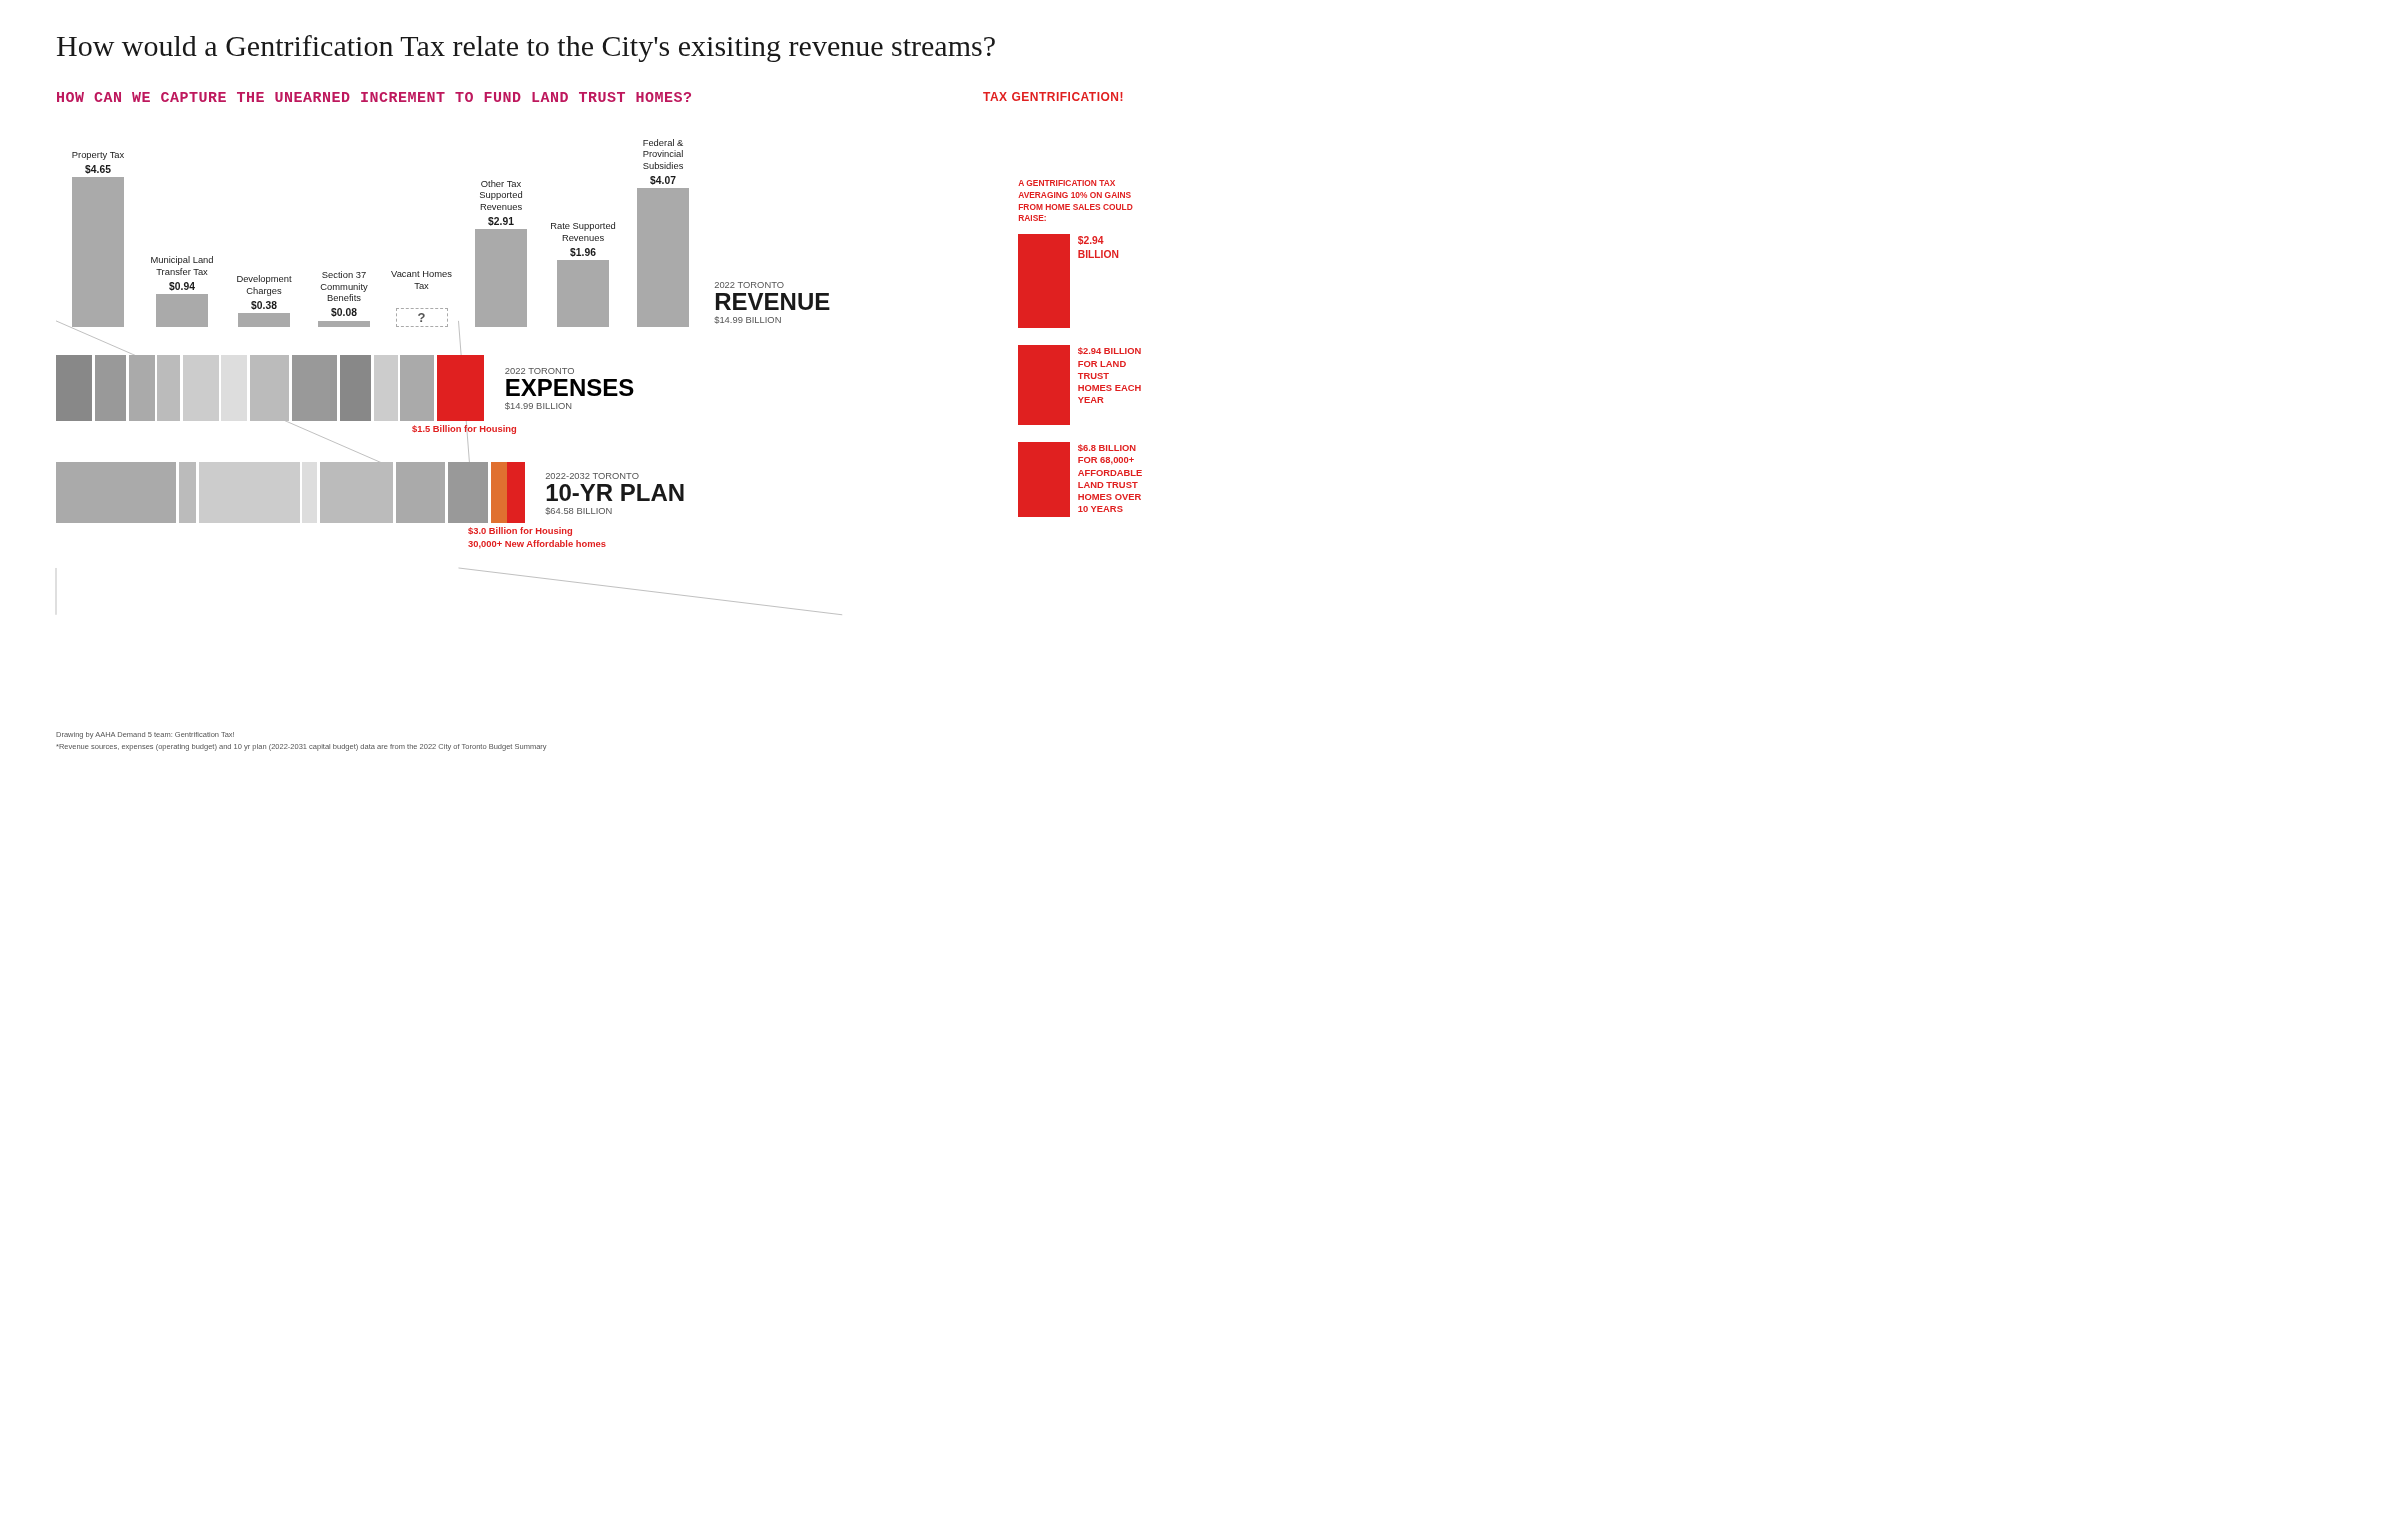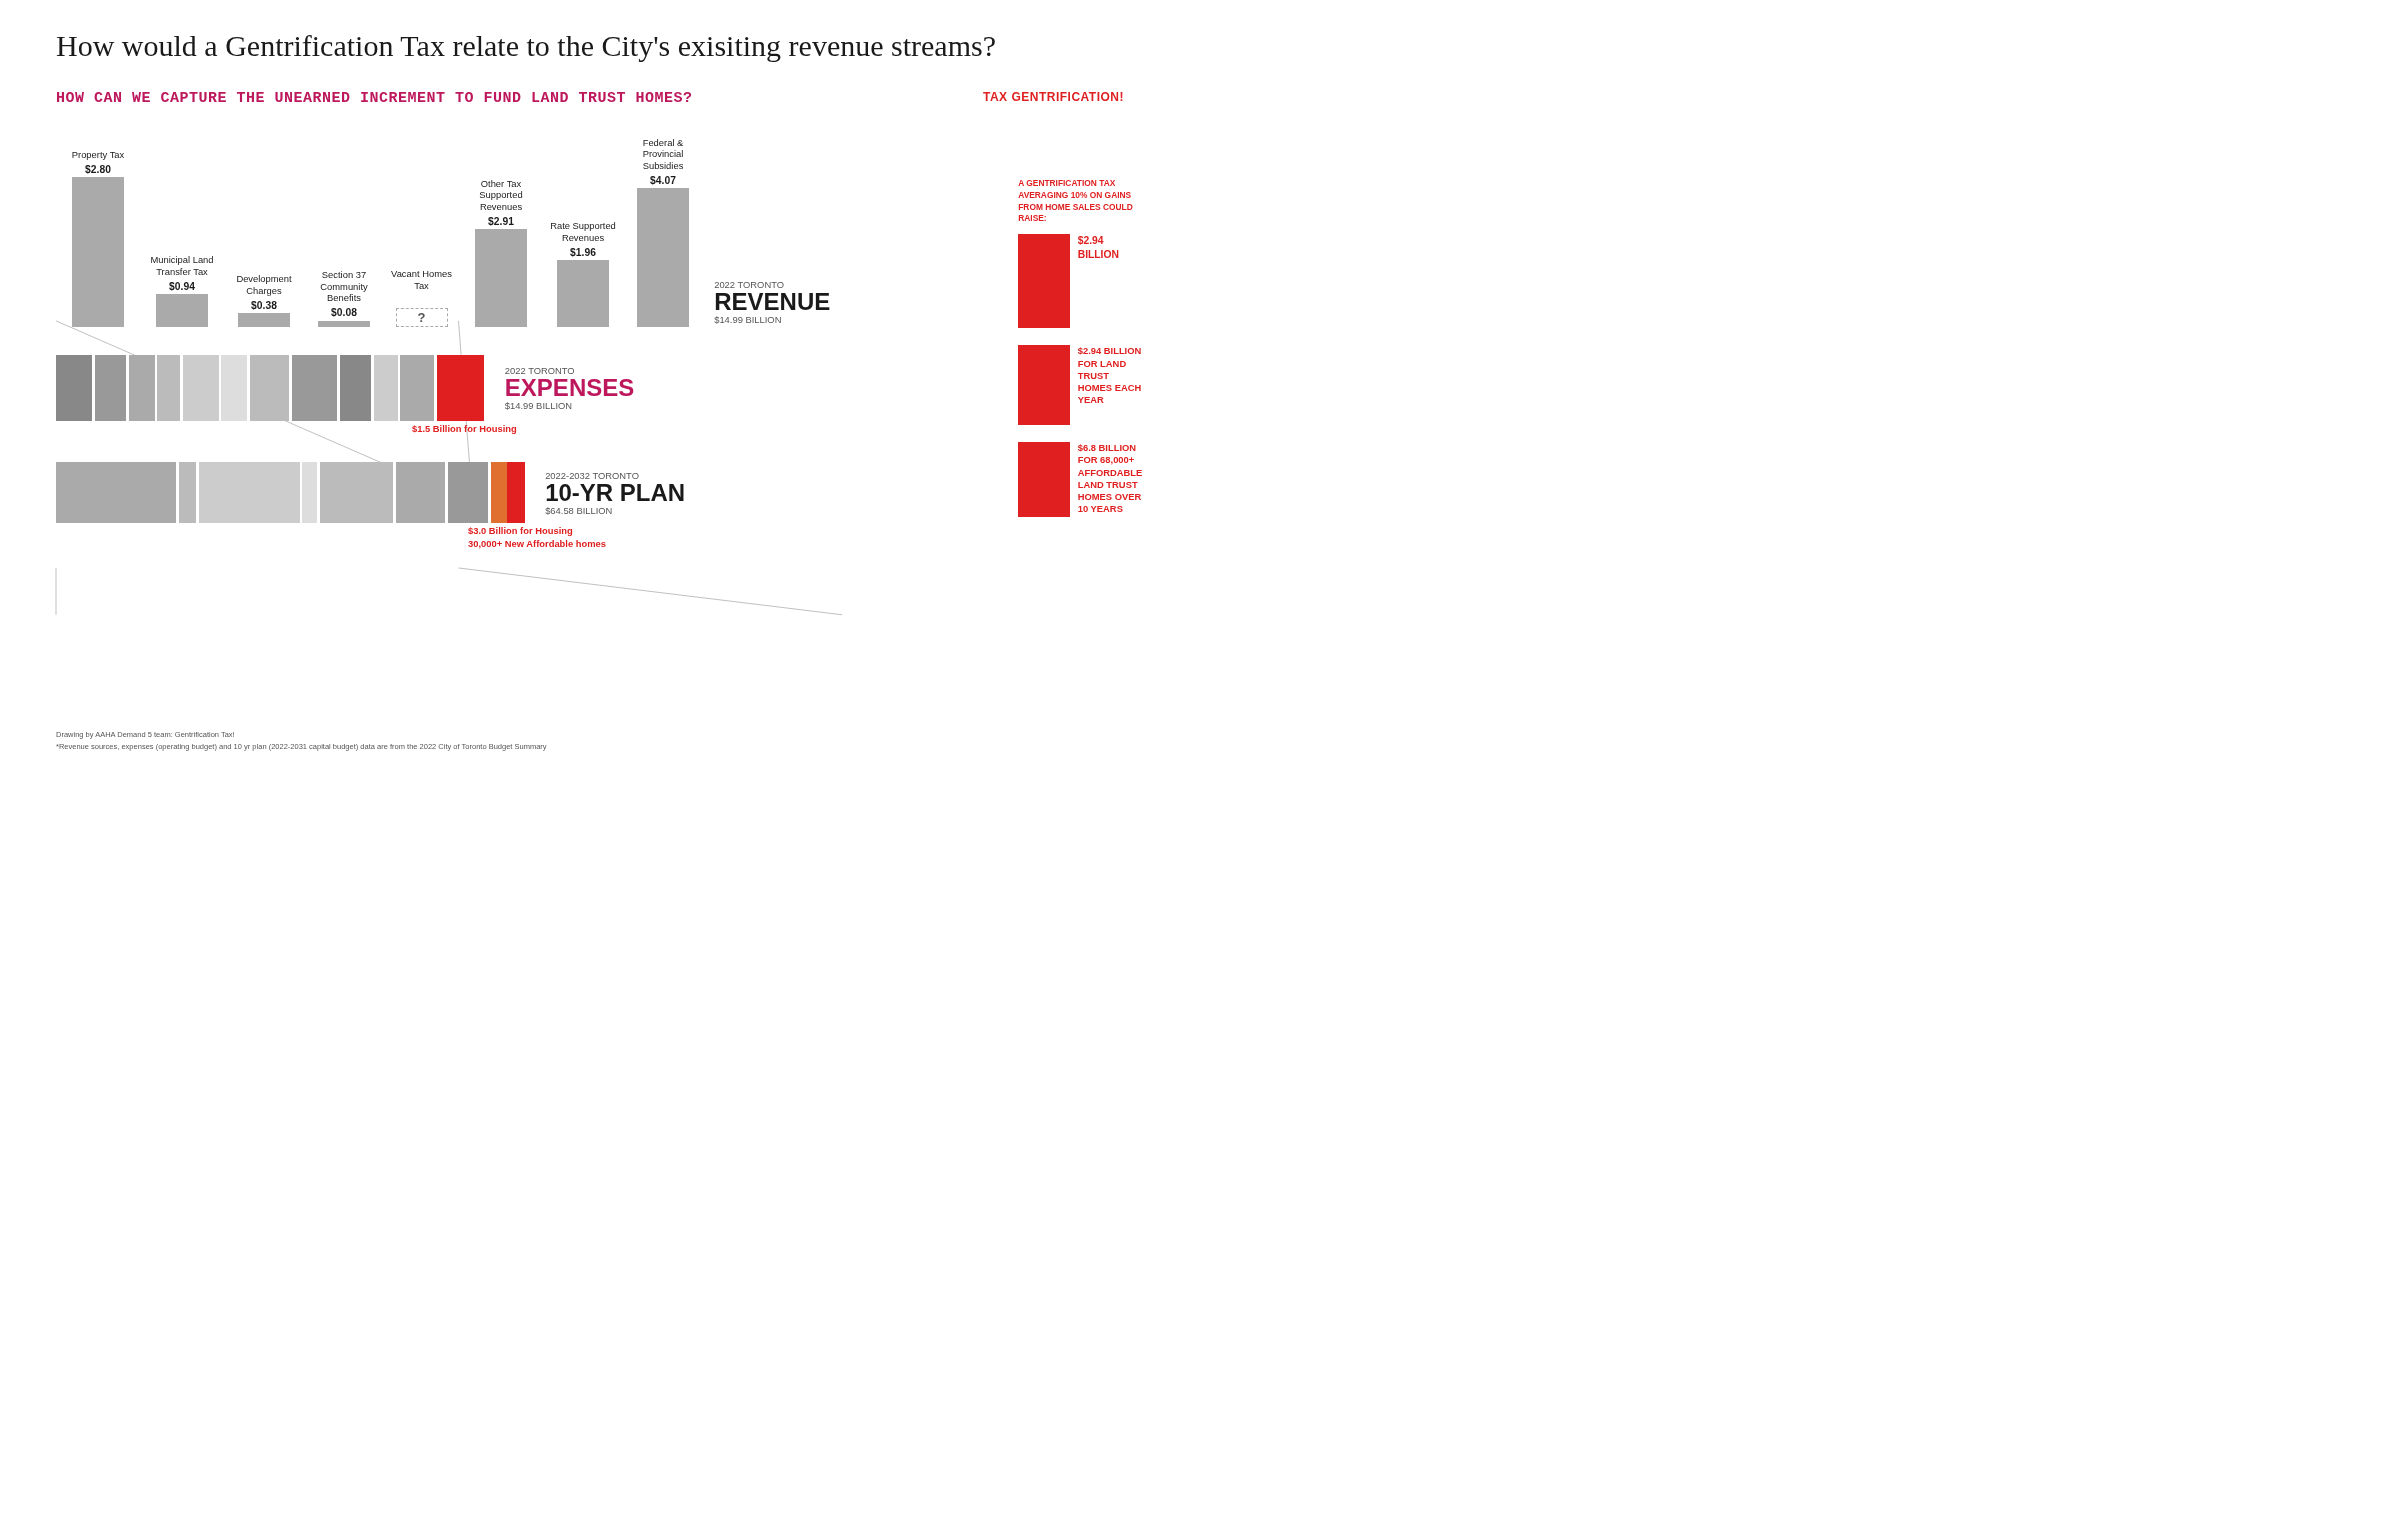--- a/index.html
+++ b/index.html
@@ -120,21 +120,21 @@
   </div>
 
   <div style="display:flex; width:100%; position:relative;">
 
     <div style="flex:1; position:relative; min-height:525px;">
 
       <div style="display:flex; align-items:flex-end; gap:0; padding-right:169px;">
 
         <div class="bar-group" style="width:84px;">
           <div class="bar-label">Property Tax</div>
-          <div class="bar-value">$2.80</div>
+          <div class="bar-value">$4.65</div>
           <div class="bar-rect" style="height:150px;"></div>
         </div>
 
         <div class="bar-group" style="width:84px;">
           <div class="bar-label">Municipal Land Transfer Tax</div>
           <div class="bar-value">$0.94</div>
           <div class="bar-rect" style="height:33px;"></div>
         </div>
 
         <div class="bar-group" style="width:80px;">
@@ -213,21 +213,21 @@
             <div style="width:31px; height:100%; background:#888;"></div>
             <div style="width:2.8px; height:100%; background:#fff;"></div>
             <div style="width:24px; height:100%; background:#ccc;"></div>
             <div style="width:2.8px; height:100%; background:#fff;"></div>
             <div style="width:34px; height:100%; background:#aaa;"></div>
             <div style="width:2.8px; height:100%; background:#fff;"></div>
             <div style="width:47px; height:100%; background:#e02020;"></div>
           </div>
           <div style="margin-left:11.2px;">
             <div style="font-size:9.4px; color:#555; text-transform:uppercase;">2022 TORONTO</div>
-            <div style="font-family:Arial,sans-serif; font-weight:900; font-size:24px; color:#be185d; text-transform:uppercase; line-height:1;">EXPENSES</div>
+            <div style="font-family:Arial,sans-serif; font-weight:900; font-size:24px; color:#000000; text-transform:uppercase; line-height:1;">EXPENSES</div>
             <div style="font-size:9.4px; color:#555;">$14.99 BILLION</div>
           </div>
         </div>
         <div class="housing-label" style="margin-left:356px;">$1.5 Billion for Housing</div>
       </div>
 
       <div style="margin-top: 28px; position:relative;">
         <div style="position:relative; display:flex; align-items:center; gap:9.4px;">
           <div style="display:flex; height:61px; overflow:hidden;">
             <div style="width:120px; height:100%; background:#aaa;"></div>

